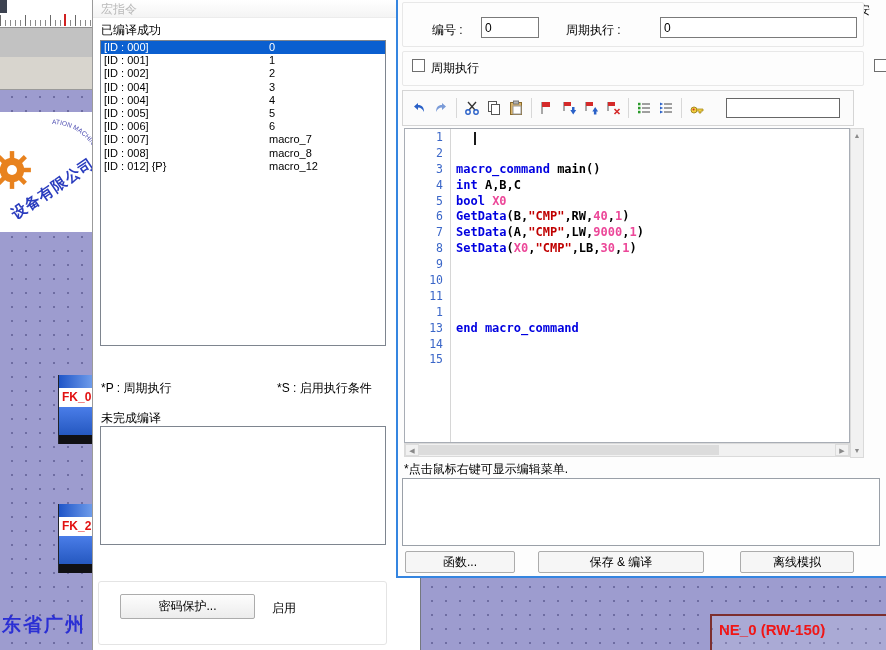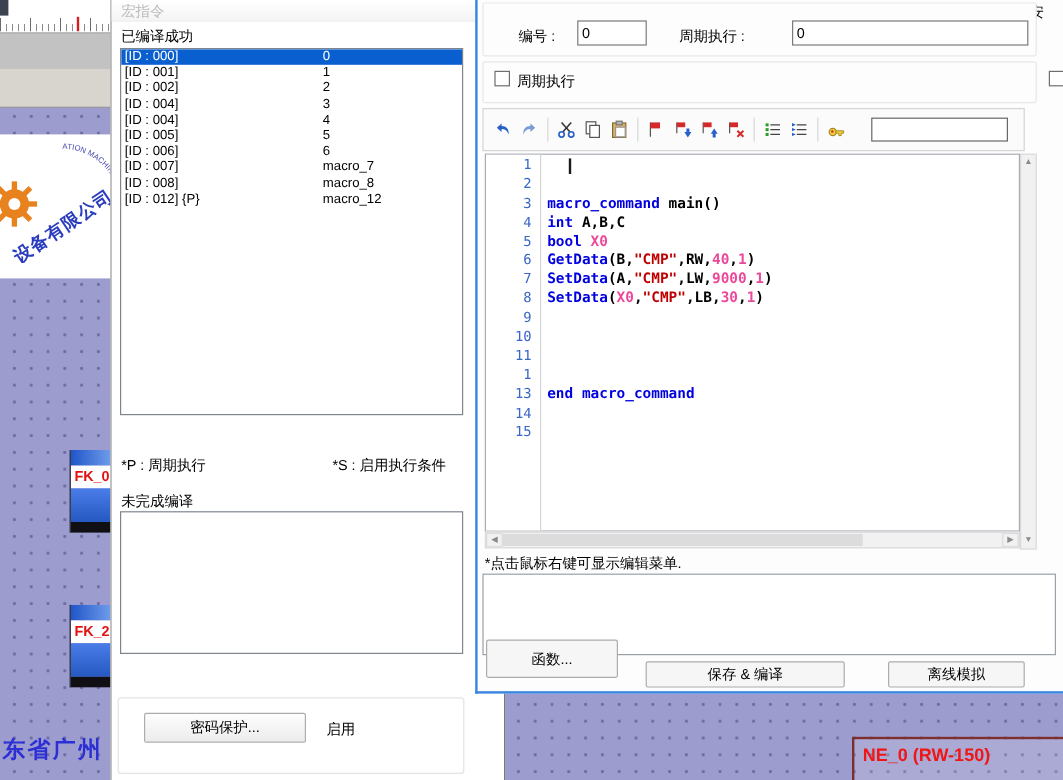--- a/index.html
+++ b/index.html
@@ -334,18 +334,18 @@
     </div>
     <div class="hscroll">
       <div class="harrow" style="left:0;">◀</div>
       <div class="hthumb"></div>
       <div class="harrow" style="right:0;">▶</div>
     </div>
 
     <div class="lbl" style="left:6px; top:461px;">*点击鼠标右键可显示编辑菜单.</div>
     <div class="outbox"></div>
 
-    <div class="btn" style="left:7px; top:533px; width:110px; height:32px;">函数...</div>
+    <div class="btn" style="left:7px; top:551px; width:110px; height:22px;">函数...</div>
     <div class="btn" style="left:140px; top:551px; width:166px; height:22px;">保存 &amp; 编译</div>
     <div class="btn" style="left:342px; top:551px; width:114px; height:22px;">离线模拟</div>
   </div>
 
 </div>
 
 </body></html>

